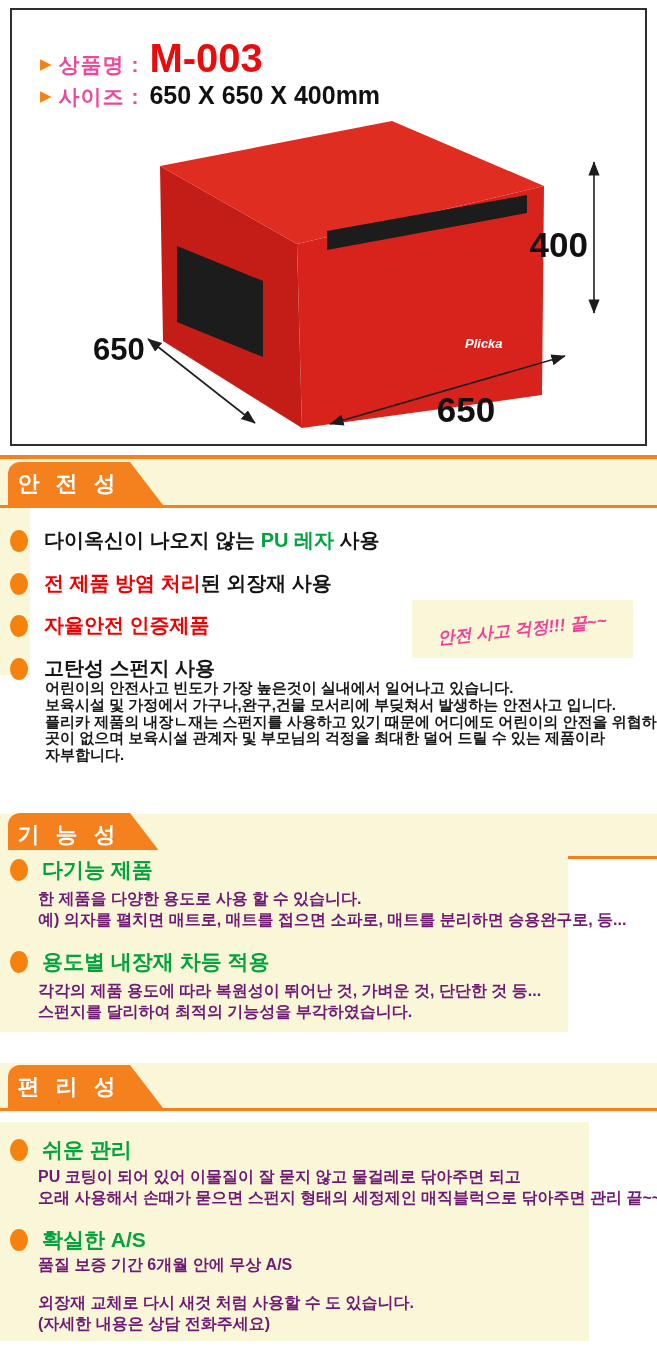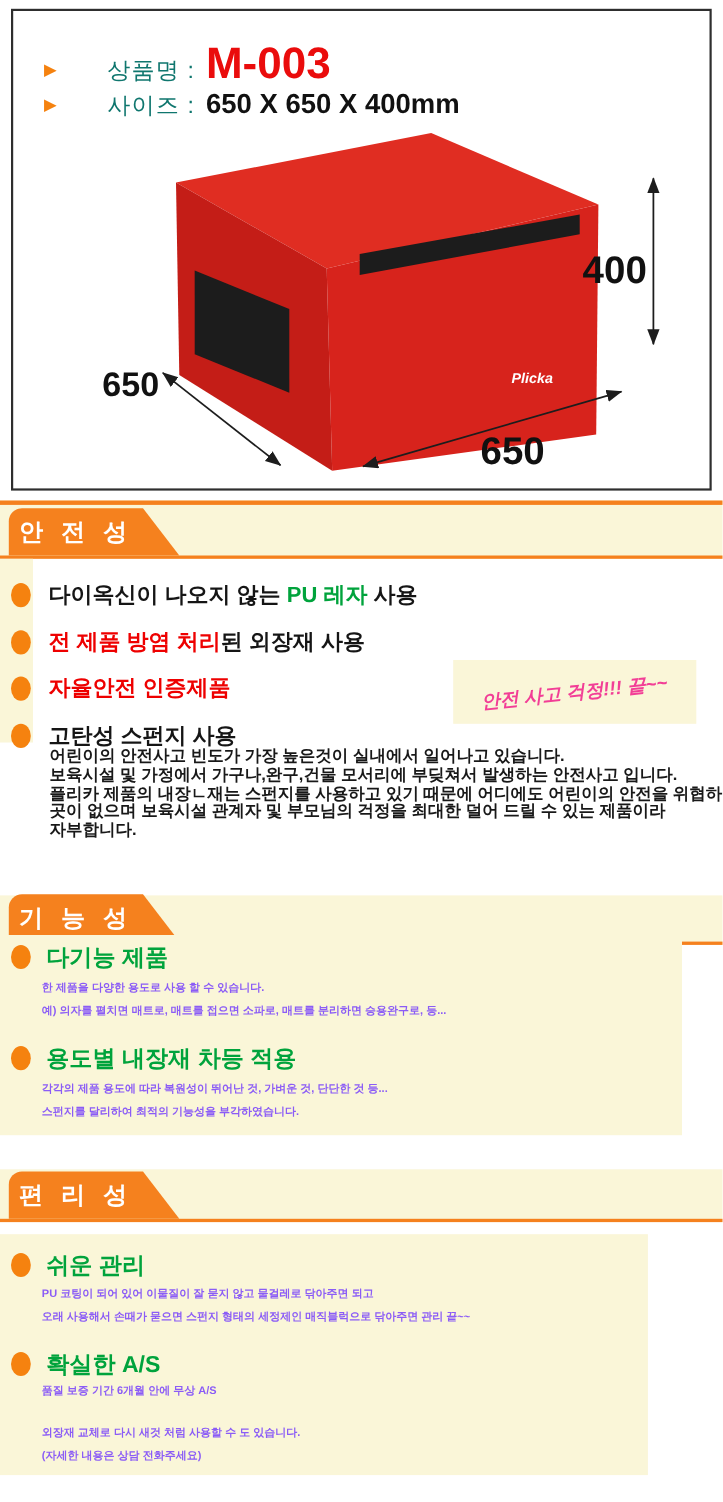--- a/index.html
+++ b/index.html
@@ -7,21 +7,21 @@
     font-family:"Liberation Sans","DejaVu Sans",sans-serif; position:relative; }
   .abs { position:absolute; }
 
   
   #product-box { left:10px; top:8px; width:637px; height:438px;
     border:2px solid #2e2e2e; background:#fff; }
   .title-block { position:absolute; left:28px; top:28px; }
   .title-row { display:flex; align-items:baseline; white-space:nowrap; }
   .title-row + .title-row { margin-top:4px; }
   .tri-arrow { color:#f5820f; font-size:15px; margin-right:7px; transform:translateY(-3px); }
-  .title-label { font-weight:normal; font-size:21px; color:#0f766e; letter-spacing:1px;margin-left:39px; }
+  .title-label { font-weight:bold; font-size:21px; color:#ec4899; letter-spacing:1px; }
   .model-value { font-weight:bold; font-size:40px; color:#ea0c0c; margin-left:10px; line-height:1; }
   .size-value  { font-weight:bold; font-size:25px; color:#111; margin-left:10px; line-height:1; }
 
   
   .banner { left:0; width:657px; background:#faf6d8; }
   .banner .top-strip { position:absolute; left:0; top:0; width:100%; height:4px; background:#f5811e; }
   .banner .underline { position:absolute; left:0; bottom:0; width:100%; height:3px; background:#f5811e; }
   .banner .tab { position:absolute; left:8px; bottom:3px; height:43px; width:122px;
     background:#f5811e; border-radius:12px 0 0 0; color:#fff; font-weight:bold;
     font-size:22px; letter-spacing:5px; display:flex; align-items:center; justify-content:center;
@@ -33,32 +33,32 @@
   #banner-function    { top:814px; height:45px; }
   #banner-convenience { top:1063px; height:48px; }
 
   
   .bullet-row { position:absolute; display:flex; align-items:center; white-space:nowrap; }
   .dot { width:18px; height:22px; background:#f5820f; border-radius:50%; flex:0 0 auto; }
   .bullet-text { margin-left:16px; font-size:20px; font-weight:bold; color:#151515; }
   .seg-green { color:#00a33c; }
   .seg-red   { color:#ee0000; }
   .green-heading { margin-left:14px; font-size:21px; font-weight:bold; color:#00a33c; }
-  .body-line { font-size:10px; font-weight:bold; color:#8b5cf6; line-height:21px; white-space:nowrap; }
+  .body-line { font-size:16px; font-weight:bold; color:#701a75; line-height:21px; white-space:nowrap; }
   .para-line { font-size:15px; font-weight:bold; color:#181818; line-height:16.8px; white-space:nowrap; }
 
   #safety-content { left:0; top:508px; width:657px; height:341px; }
   #safety-strip { left:0; top:0; width:30px; height:167px; background:#faf6d8; }
   #safety-para { left:45px; top:172px; }
   #safety-note { left:412px; top:92px; width:221px; height:58px; background:#faf6d8;
     display:flex; align-items:center; justify-content:center; }
   #safety-note span { color:#f23e96; font-weight:bold; font-style:italic; font-size:17px;
     transform:rotate(-6deg); white-space:nowrap; }
 
-  #function-content { left:0; top:850px; width:620px; height:182px; background:#faf6d8; }
+  #function-content { left:0; top:850px; width:568px; height:182px; background:#faf6d8; }
   #convenience-content { left:0; top:1122px; width:589px; height:219px; background:#faf6d8; }
   .item-lines { position:absolute; left:38px; }
 
   
   #product-illustration { position:absolute; left:75px; top:100px; }
   .dim-label { font-weight:bold; fill:#111; }
 </style>
 </head>
 <body>
 

